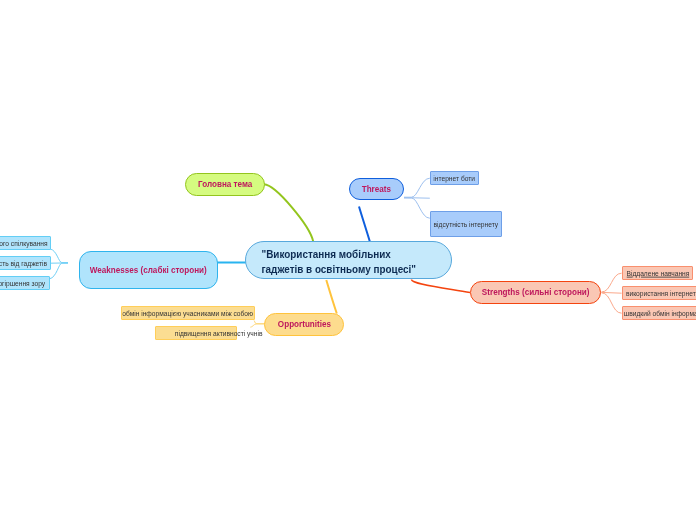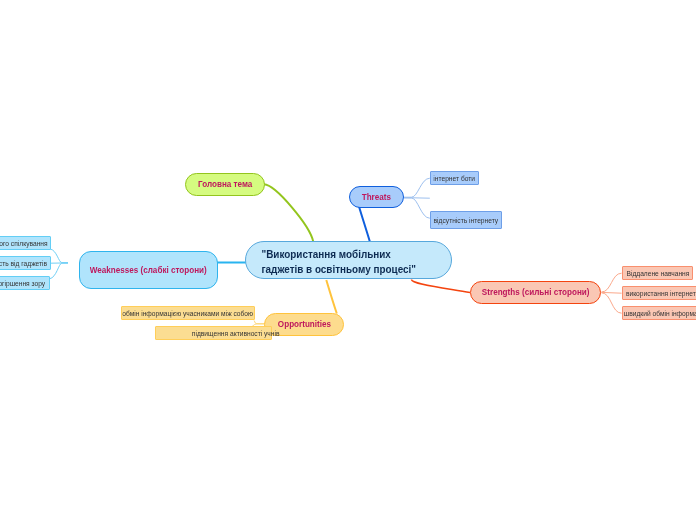--- a/index.html
+++ b/index.html
@@ -64,59 +64,59 @@
     <div class="txt">
       <div>"Використання мобільних</div>
       <div>гаджетів в освітньому процесі"</div>
     </div>
   </div>
 
   <div class="node branch" style="left:185px;top:173px;width:80px;height:23px;background:#d5fb80;border:1.5px solid #93c51d;">
     <span class="txt">Головна тема</span>
   </div>
 
-  <div class="node branch" style="left:349px;top:186px;width:55px;height:22px;background:#a8ccfb;border:1.5px solid #0f5fdd;">
+  <div class="node branch" style="left:349px;top:178px;width:55px;height:22px;background:#a8ccfb;border:1.5px solid #0f5fdd;">
     <span class="txt">Threats</span>
   </div>
   <div class="node leaf" style="left:430px;top:171px;width:49px;height:14px;background:#a8ccfb;border:1px solid #6e9fe8;">
     <span class="txt">інтернет боти</span>
   </div>
-  <div class="node leaf" style="left:430px;top:211px;width:72px;height:18px;background:#a8ccfb;border:1px solid #6e9fe8;">
+  <div class="node leaf" style="left:430px;top:211px;width:72px;height:26px;background:#a8ccfb;border:1px solid #6e9fe8;">
     <span class="txt">відсутність інтернету</span>
   </div>
 
   <div class="node branch" style="left:79px;top:251px;width:139px;height:38px;background:#b0e4fc;border:1.5px solid #2fb4ed;">
     <span class="txt">Weaknesses (слабкі сторони)</span>
   </div>
   <div class="node leaf" style="left:-51px;top:236px;width:102px;height:14px;background:#b0e4fc;border:1px solid #63cef5;">
     <span class="txt">відсутність живого спілкування</span>
   </div>
   <div class="node leaf" style="left:-28px;top:256px;width:79px;height:14px;background:#b0e4fc;border:1px solid #63cef5;">
     <span class="txt">залежність від гаджетів</span>
   </div>
   <div class="node leaf" style="left:-10px;top:276px;width:60px;height:14px;background:#b0e4fc;border:1px solid #63cef5;">
     <span class="txt">погіршення зору</span>
   </div>
 
   <div class="node branch" style="left:470px;top:281px;width:131px;height:23px;background:#fac7b4;border:1.5px solid #f4440f;">
     <span class="txt">Strengths (сильні сторони)</span>
   </div>
-  <div class="node leaf" style="left:622px;top:266px;width:71px;height:14px;background:#fac7b4;border:1px solid #f98f6e;">
+  <div class="node leaf" style="left:622px;top:266px;width:71px;height:14px;background:#fac7b4;border:1px solid #f98f6e;text-decoration:underline;">
     <span class="txt">Віддалене навчання</span>
   </div>
   <div class="node leaf" style="left:622px;top:286px;width:78px;height:14px;background:#fac7b4;border:1px solid #f98f6e;">
     <span class="txt">використання інтернет</span>
   </div>
   <div class="node leaf" style="left:622px;top:306px;width:92px;height:14px;background:#fac7b4;border:1px solid #f98f6e;">
     <span class="txt">швидкий обмін інформацією</span>
   </div>
 
   <div class="node branch" style="left:264px;top:313px;width:80px;height:23px;background:#fddc8e;border:1.5px solid #ffc33c;">
     <span class="txt">Opportunities</span>
   </div>
   <div class="node leaf" style="left:121px;top:306px;width:134px;height:14px;background:#fbdd92;border:1px solid #ffce59;">
     <span class="txt">обмін інформацією учасниками між собою</span>
   </div>
-  <div class="node leaf" style="left:155px;top:326px;width:117px;height:14px;background:#fbdd92;border:1px solid #ffce59;padding-left:45px;">
+  <div class="node leaf" style="left:155px;top:326px;width:82px;height:14px;background:#fbdd92;border:1px solid #ffce59;padding-left:45px;">
     <span class="txt">підвищення активності учнів</span>
   </div>
 
 </div>
 
 </body></html>

